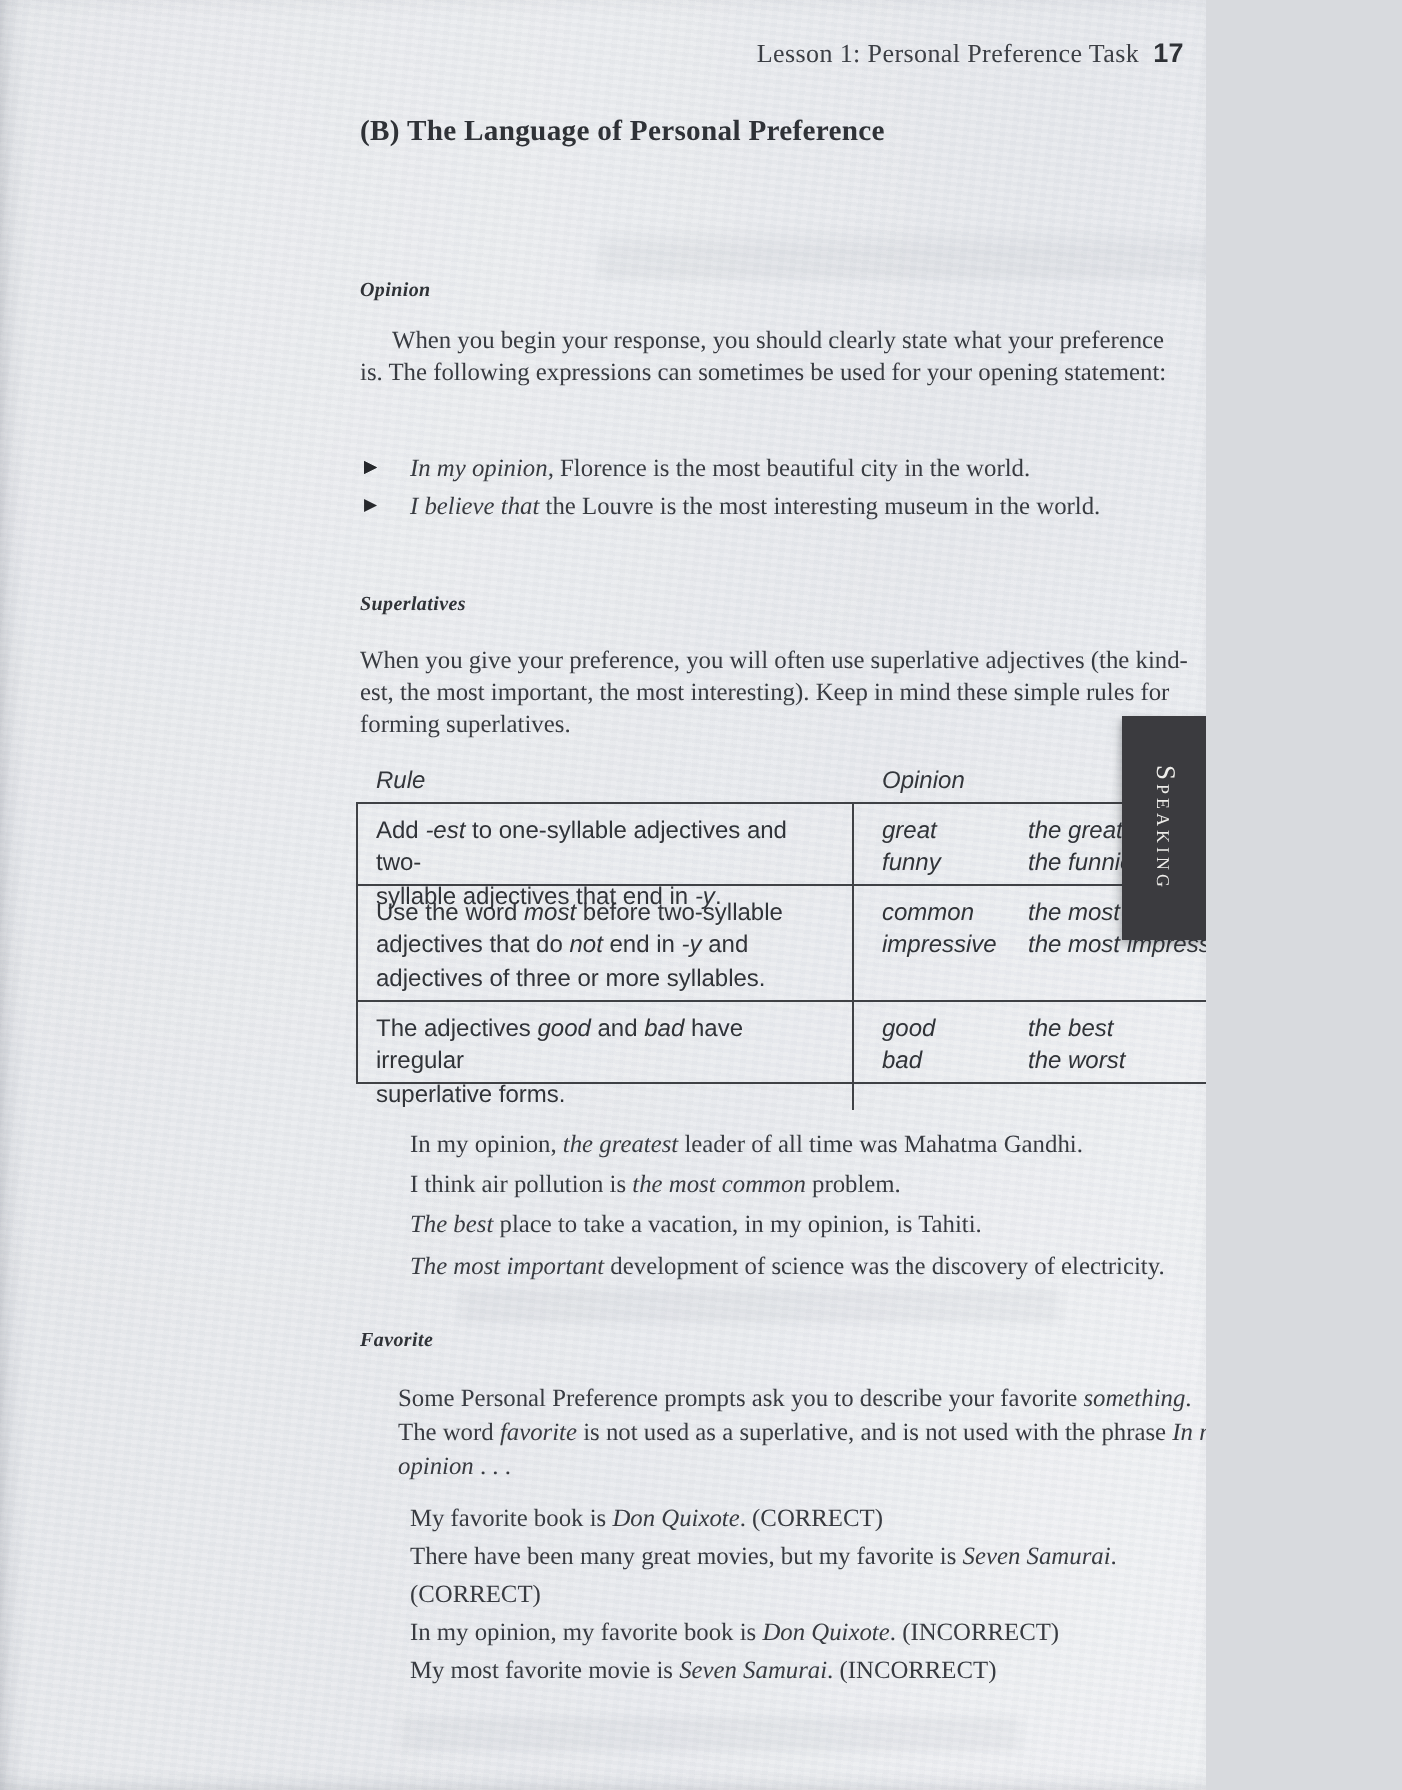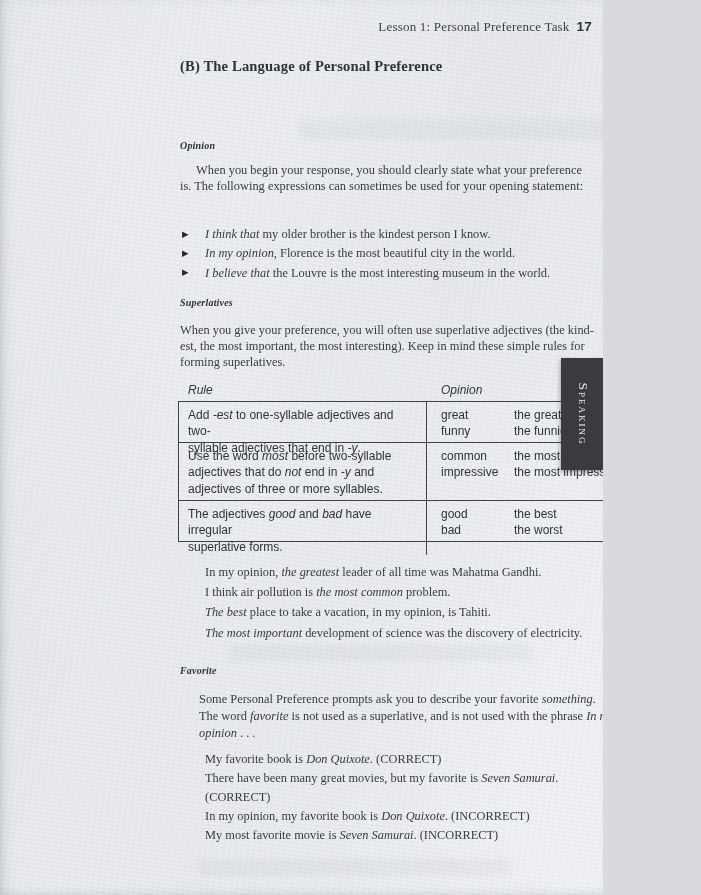--- a/index.html
+++ b/index.html
@@ -50,21 +50,21 @@
   .tbl-labels { position:absolute; left:178px; top:383px; width:450px; font-family:"Liberation Sans", sans-serif; font-style:italic; font-size:12px; color:#33363b; }
   .tbl-labels .lbl-rule { position:absolute; left:10px; top:0; }
   .tbl-labels .lbl-examples { position:absolute; left:263px; top:0; }
 
   .rule-table { position:absolute; left:178px; top:401px; width:450px; border:1.3px solid #3f4145;
     font-family:"Liberation Sans", sans-serif; font-size:12px; color:#303338; box-sizing:border-box; background:rgba(255,255,255,0.06); }
   .t-row { display:grid; grid-template-columns:248px 1fr; box-sizing:border-box; }
   .t-row + .t-row { border-top:1.3px solid #3f4145; }
   .t-row.r1 { height:40px; } .t-row.r2 { height:58px; } .t-row.r3 { height:41px; }
   .rule-cell { padding:4.5px 8px 0 9px; line-height:16.5px; border-right:1.3px solid #3f4145; box-sizing:border-box; }
-  .ex-cell { padding:4.5px 4px 0 14px; line-height:16.5px; display:grid; grid-template-columns:73px 1fr; align-content:start; box-sizing:border-box; }
+  .ex-cell { padding:4.5px 4px 0 14px; line-height:16.5px; display:grid; grid-template-columns:73px 1fr; align-content:start; box-sizing:border-box;font-style:italic; }
 
   .superl-examples { position:absolute; left:205px; top:562px; width:430px; font-size:12.4px; }
   .superl-examples .ex-line { line-height:20.2px; }
 
   .favorite-para { position:absolute; left:180px; top:691px; width:452px; font-size:12.4px; line-height:16.8px;margin-left:19px; }
 
   .favorite-examples { position:absolute; left:205px; top:750px; width:430px; font-size:12.4px; }
   .favorite-examples .ex-item { line-height:18.4px; margin-bottom:0.8px; }
 
   .speaking-tab { position:absolute; right:0; top:358px; width:42px; height:112px; background:#3b3b3f;
@@ -91,21 +91,20 @@
 
   <div class="sub-heading h-opinion">Opinion</div>
 
   <div class="opinion-para body-text">
     <div class="p2">When you begin your response, you should clearly state what your preference<br>is. The following expressions can sometimes be used for your opening statement:</div>
   </div>
 
   <div class="bullets">
     <div class="bullet-item">
       <span class="bullet-glyph">▶</span>
-      <span><i>I think that</i> my older brother is the kindest person I know.</span>
     </div>
     <div class="bullet-item">
       <span class="bullet-glyph">▶</span>
       <span><i>In my opinion,</i> Florence is the most beautiful city in the world.</span>
     </div>
     <div class="bullet-item">
       <span class="bullet-glyph">▶</span>
       <span><i>I believe that</i> the Louvre is the most interesting museum in the world.</span>
     </div>
   </div>

